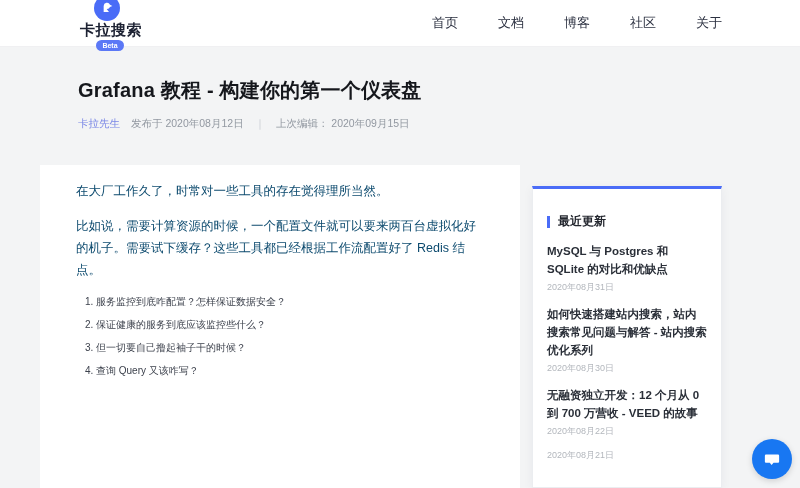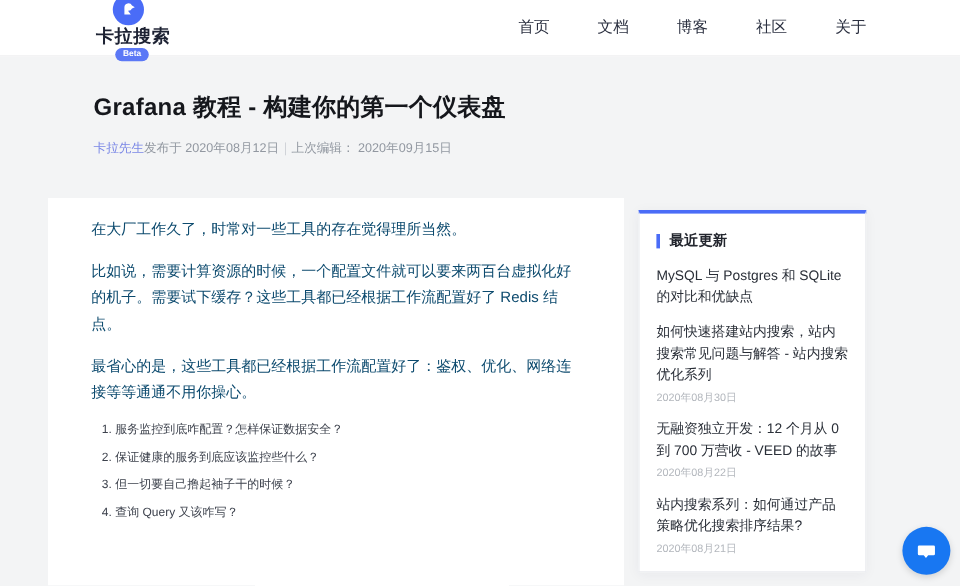--- a/index.html
+++ b/index.html
@@ -40,21 +40,21 @@
     white-space:nowrap;
   }
 
   
   .hero { position:absolute; top:47px; left:0; right:0; padding:26px 78px 0; }
   .page-title {
     font-size:20px; font-weight:700; color:#15171c; letter-spacing:0.2px;
     line-height:34px;
   }
   .meta-row {
-    margin-top:10px; display:flex; align-items:center; gap:0;
+    margin-top:10px; display:flex; align-items:center; gap:11px;
     font-size:10.5px; color:#9298a1;
   }
   .author-link { color:#7a87e6; cursor:pointer; font-weight:500; }
   .meta-sep { color:#c6cad0; }
 
   
   .article-card {
     position:absolute; left:40px; top:165px; width:480px; height:323px;
     background:#ffffff; padding:15px 38px 0 36px; overflow:hidden;
   }
@@ -63,33 +63,33 @@
   }
   .article-card ol {
     margin:4px 0 13px 0; padding-left:20px; list-style:decimal;
   }
   .article-card ol li {
     font-size:10px; line-height:15px; color:#3d424d; margin-bottom:8px;
   }
 
   
   .sidebar-card {
-    position:absolute; left:532px; top:175px; width:190px; height:302px;
+    position:absolute; left:532px; top:186px; width:190px; height:302px;
     background:#ffffff; border:1px solid #ebedf0; border-top:3px solid #4a6cf7;
     box-shadow:0 2px 10px rgba(30,40,70,0.05);
-    padding:14px 14px 0 14px; overflow:hidden;
+    padding:24px 14px 0 14px; overflow:hidden;
   }
   .sidebar-header { display:flex; align-items:center; margin-bottom:12px; }
   .sidebar-marker {
     width:3px; height:12px; background:#4a6cf7; margin-right:8px; flex:0 0 auto;
   }
   .sidebar-title { font-size:12px; font-weight:700; color:#23262e; }
   .post-item { margin-bottom:11px; }
   .post-title {
-    font-size:11.5px; font-weight:400; color:#2a2f38; line-height:18px;
+    font-size:11.5px; font-weight:700; color:#2a2f38; line-height:18px;
     cursor:pointer;
   }
   .post-date { font-size:9px; color:#b3b7bd; margin-top:3px; }
 
   
   .chat-button {
     position:absolute; right:8px; bottom:9px; width:40px; height:40px;
     border-radius:50%; background:#1877f2;
     display:flex; align-items:center; justify-content:center;
     cursor:pointer; z-index:10;
@@ -124,49 +124,48 @@
     <span class="author-link">卡拉先生</span>
     <span>发布于 2020年08月12日</span>
     <span class="meta-sep">｜</span>
     <span>上次编辑： 2020年09月15日</span>
   </div>
 </div>
 
 <div class="article-card">
   <p>在大厂工作久了，时常对一些工具的存在觉得理所当然。</p>
   <p>比如说，需要计算资源的时候，一个配置文件就可以要来两百台虚拟化好的机子。需要试下缓存？这些工具都已经根据工作流配置好了 Redis 结点。</p>
-  <p>最省心的是，这些工具都已经根据工作流配置好了：鉴权、优化、网络连接等等通通不用你操心。</p>
   <ol>
     <li>服务监控到底咋配置？怎样保证数据安全？</li>
     <li>保证健康的服务到底应该监控些什么？</li>
     <li>但一切要自己撸起袖子干的时候？</li>
     <li>查询 Query 又该咋写？</li>
   </ol>
 
 </div>
 
 <div class="sidebar-card">
   <div class="sidebar-header">
     <span class="sidebar-marker"></span>
     <span class="sidebar-title">最近更新</span>
   </div>
 
   <div class="post-item">
     <div class="post-title">MySQL 与 Postgres 和 SQLite 的对比和优缺点</div>
+    <div class="post-date">2020年08月31日</div>
   </div>
   <div class="post-item">
     <div class="post-title">如何快速搭建站内搜索，站内搜索常见问题与解答 - 站内搜索优化系列</div>
     <div class="post-date">2020年08月30日</div>
   </div>
   <div class="post-item">
     <div class="post-title">无融资独立开发：12 个月从 0 到 700 万营收 - VEED 的故事</div>
     <div class="post-date">2020年08月22日</div>
   </div>
   <div class="post-item">
-    <div class="post-title">站内搜索系列：如何通过产品策略优化搜索排序结果?</div>
     <div class="post-date">2020年08月21日</div>
   </div>
 
 </div>
 
 <div class="chat-button">
   <svg width="18" height="18" viewBox="0 0 24 24">
     <path d="M4 6 h16 a1.5 1.5 0 0 1 1.5 1.5 v8 a1.5 1.5 0 0 1 -1.5 1.5 h-6 l-2.5 3 -2.5 -3 h-5 a1.5 1.5 0 0 1 -1.5 -1.5 v-8 A1.5 1.5 0 0 1 4 6 z" fill="#ffffff"></path>
   </svg>
 </div>

